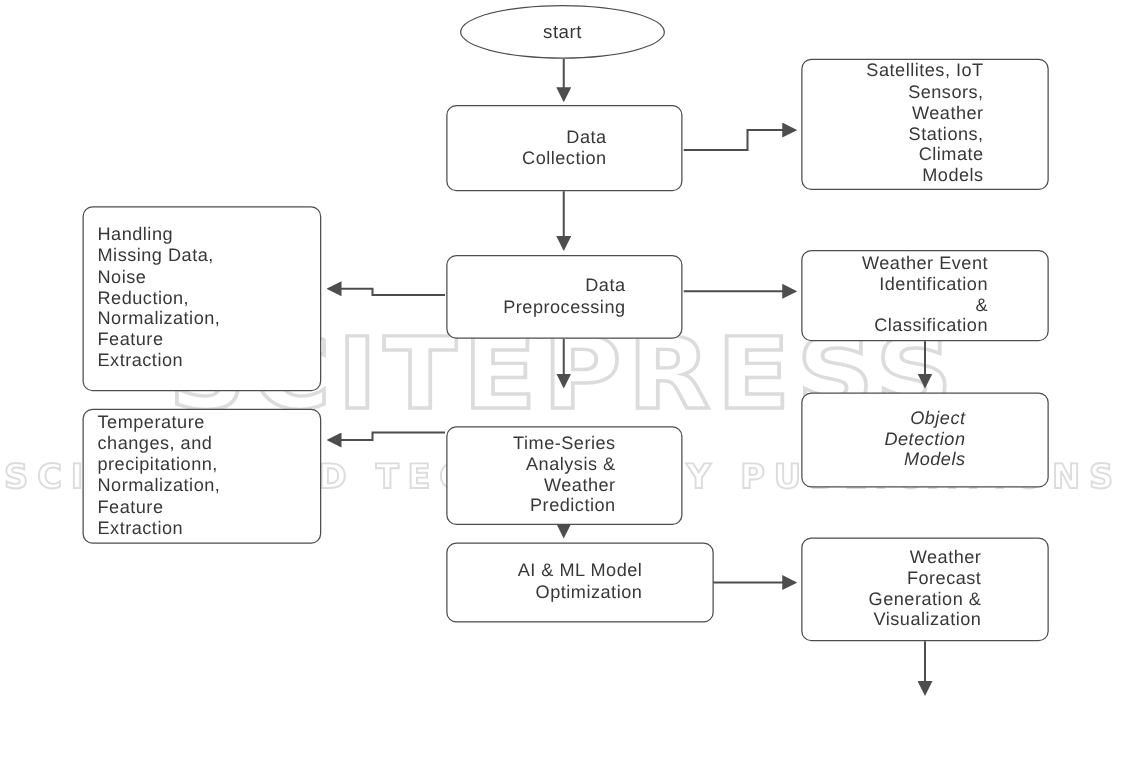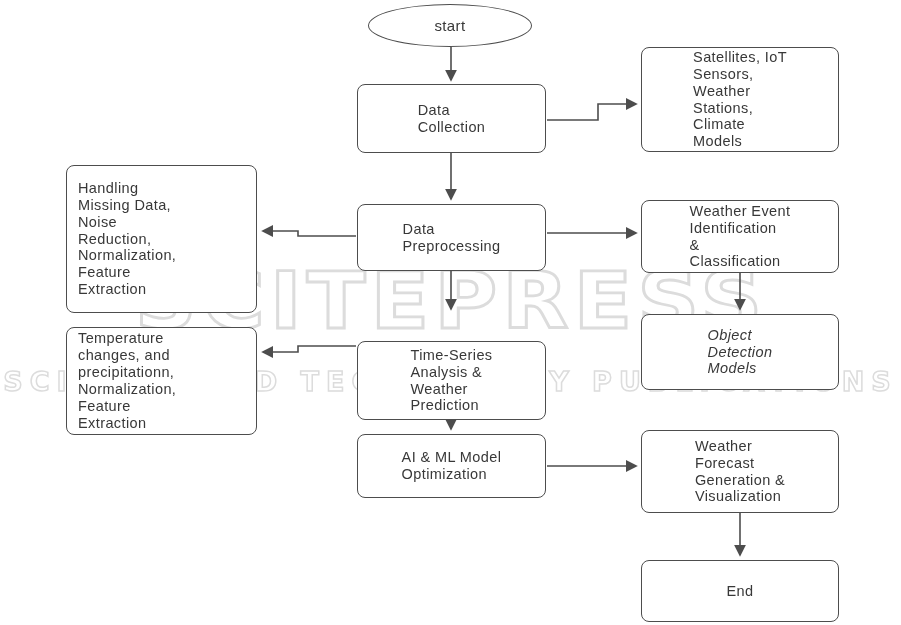--- a/index.html
+++ b/index.html
@@ -63,21 +63,21 @@
   }
   .node {
     position: absolute;
     box-sizing: border-box;
     background: #ffffff;
     border: 1.6px solid #4d4d4d;
     border-radius: 8px;
     display: flex;
     align-items: center;
     justify-content: center;
-    text-align: left;
+    text-align: right;
     color: #383838;
     font-size: 14.5px;
     line-height: 1.17;
     letter-spacing: 0.4px;
     white-space: pre-line;
     z-index: 2;
     padding: 4px 6px;
   }
   .node.ellipse {
     border-radius: 50%;
@@ -153,23 +153,22 @@
 
   <div class="node" style="left:357px; top:314px; width:189px; height:79px;margin-top:27px;">Time-Series
 Analysis &amp;
 Weather
 Prediction</div>
 
   <div class="node" style="left:641px; top:314px; width:198px; height:76px;font-style:italic;">Object
 Detection
 Models</div>
 
-  <div class="node" style="left:357px; top:434px; width:189px; height:64px;">AI &amp; ML Model
+  <div class="node" style="left:357px; top:434px; width:214px; height:64px;">AI &amp; ML Model
 Optimization</div>
 
   <div class="node" style="left:641px; top:430px; width:198px; height:83px;">Weather
 Forecast
 Generation &amp;
 Visualization</div>
 
-  <div class="node" style="left:641px; top:560px; width:198px; height:62px;">End</div>
 
 </div>
 
 </body></html>

